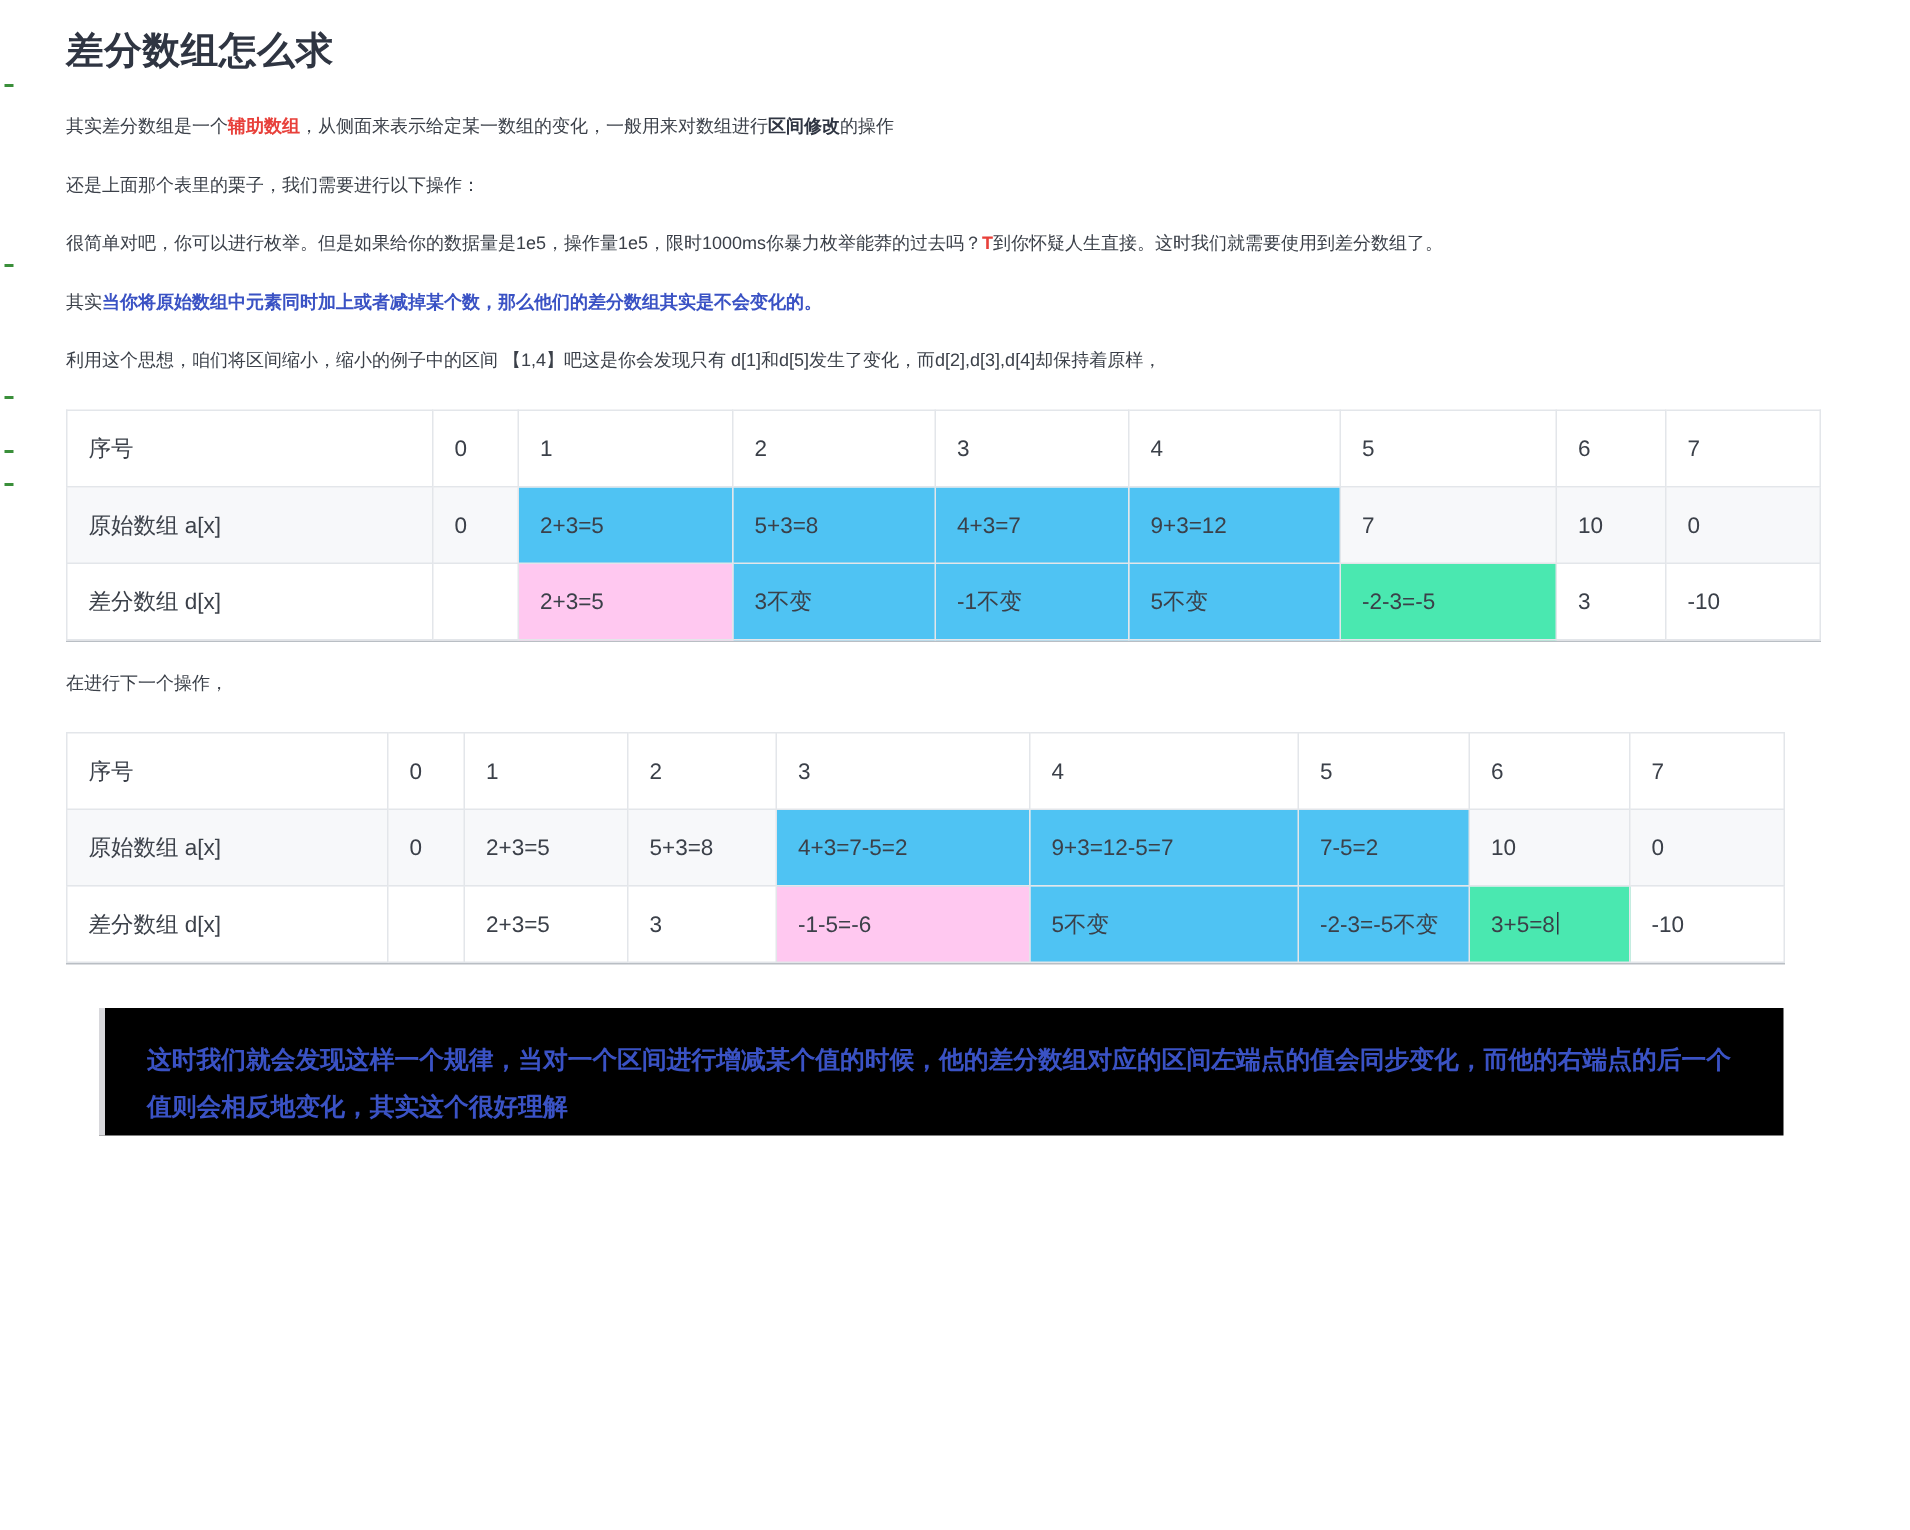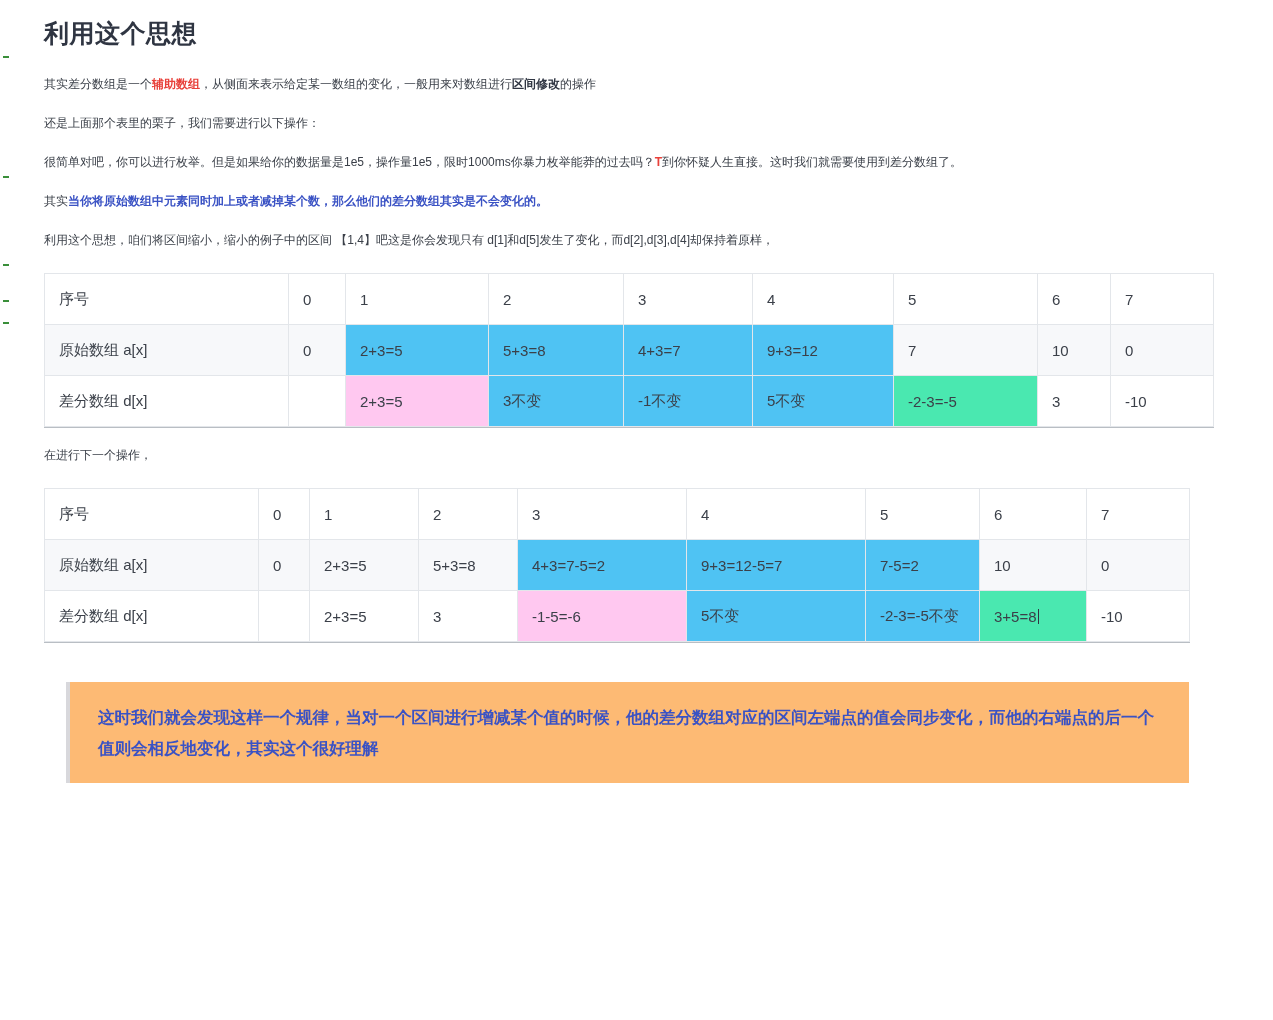--- a/index.html
+++ b/index.html
@@ -95,26 +95,26 @@
   td.lbl { padding-left: 16px; margin-left: 15px; }
   .caret {
     display: inline-block;
     width: 1px;
     height: 15px;
     background: #2f3542;
     vertical-align: -2px;
     margin-left: 1px;
   }
   .note {
-    margin-top: 40px;
+    margin-top: 30px;
     margin-left: 22px;
     margin-right: 40px;
-    background: #fdba74;
+    background: #000000;
     border-left: 4px solid #d8d8dc;
-    padding: 20px 26px 20px 28px;
+    padding: 20px 26px 4px 28px;
     font-size: 16.5px;
     line-height: 1.85;
     color: #3a52c4;
     font-weight: bold;
   }
   .tick {
     position: absolute;
     left: 3px;
     width: 6px;
     height: 2px;
@@ -128,21 +128,21 @@
   <span class="tick" style="top:56px;"></span>
   <span class="tick" style="top:176px;"></span>
   <span class="tick" style="top:264px;"></span>
   <span class="tick" style="top:300px;"></span>
   <span class="tick" style="top:322px;"></span>
 </div>
 <div class="right-rail"></div>
 
 <div class="page">
 
-  <h1 class="title">利用这个思想</h1>
+  <h1 class="title">差分数组怎么求</h1>
 
   <p class="para">
     <span>其实差分数组是一个</span><span class="hl-red">辅助数组</span><span>，从侧面来表示给定某一数组的变化，一般用来对数组进行</span><span class="bold-dark">区间修改</span><span>的操作</span>
   </p>
 
   <p class="para">
     <span>还是上面那个表里的栗子，我们需要进行以下操作：</span>
   </p>
 
 

